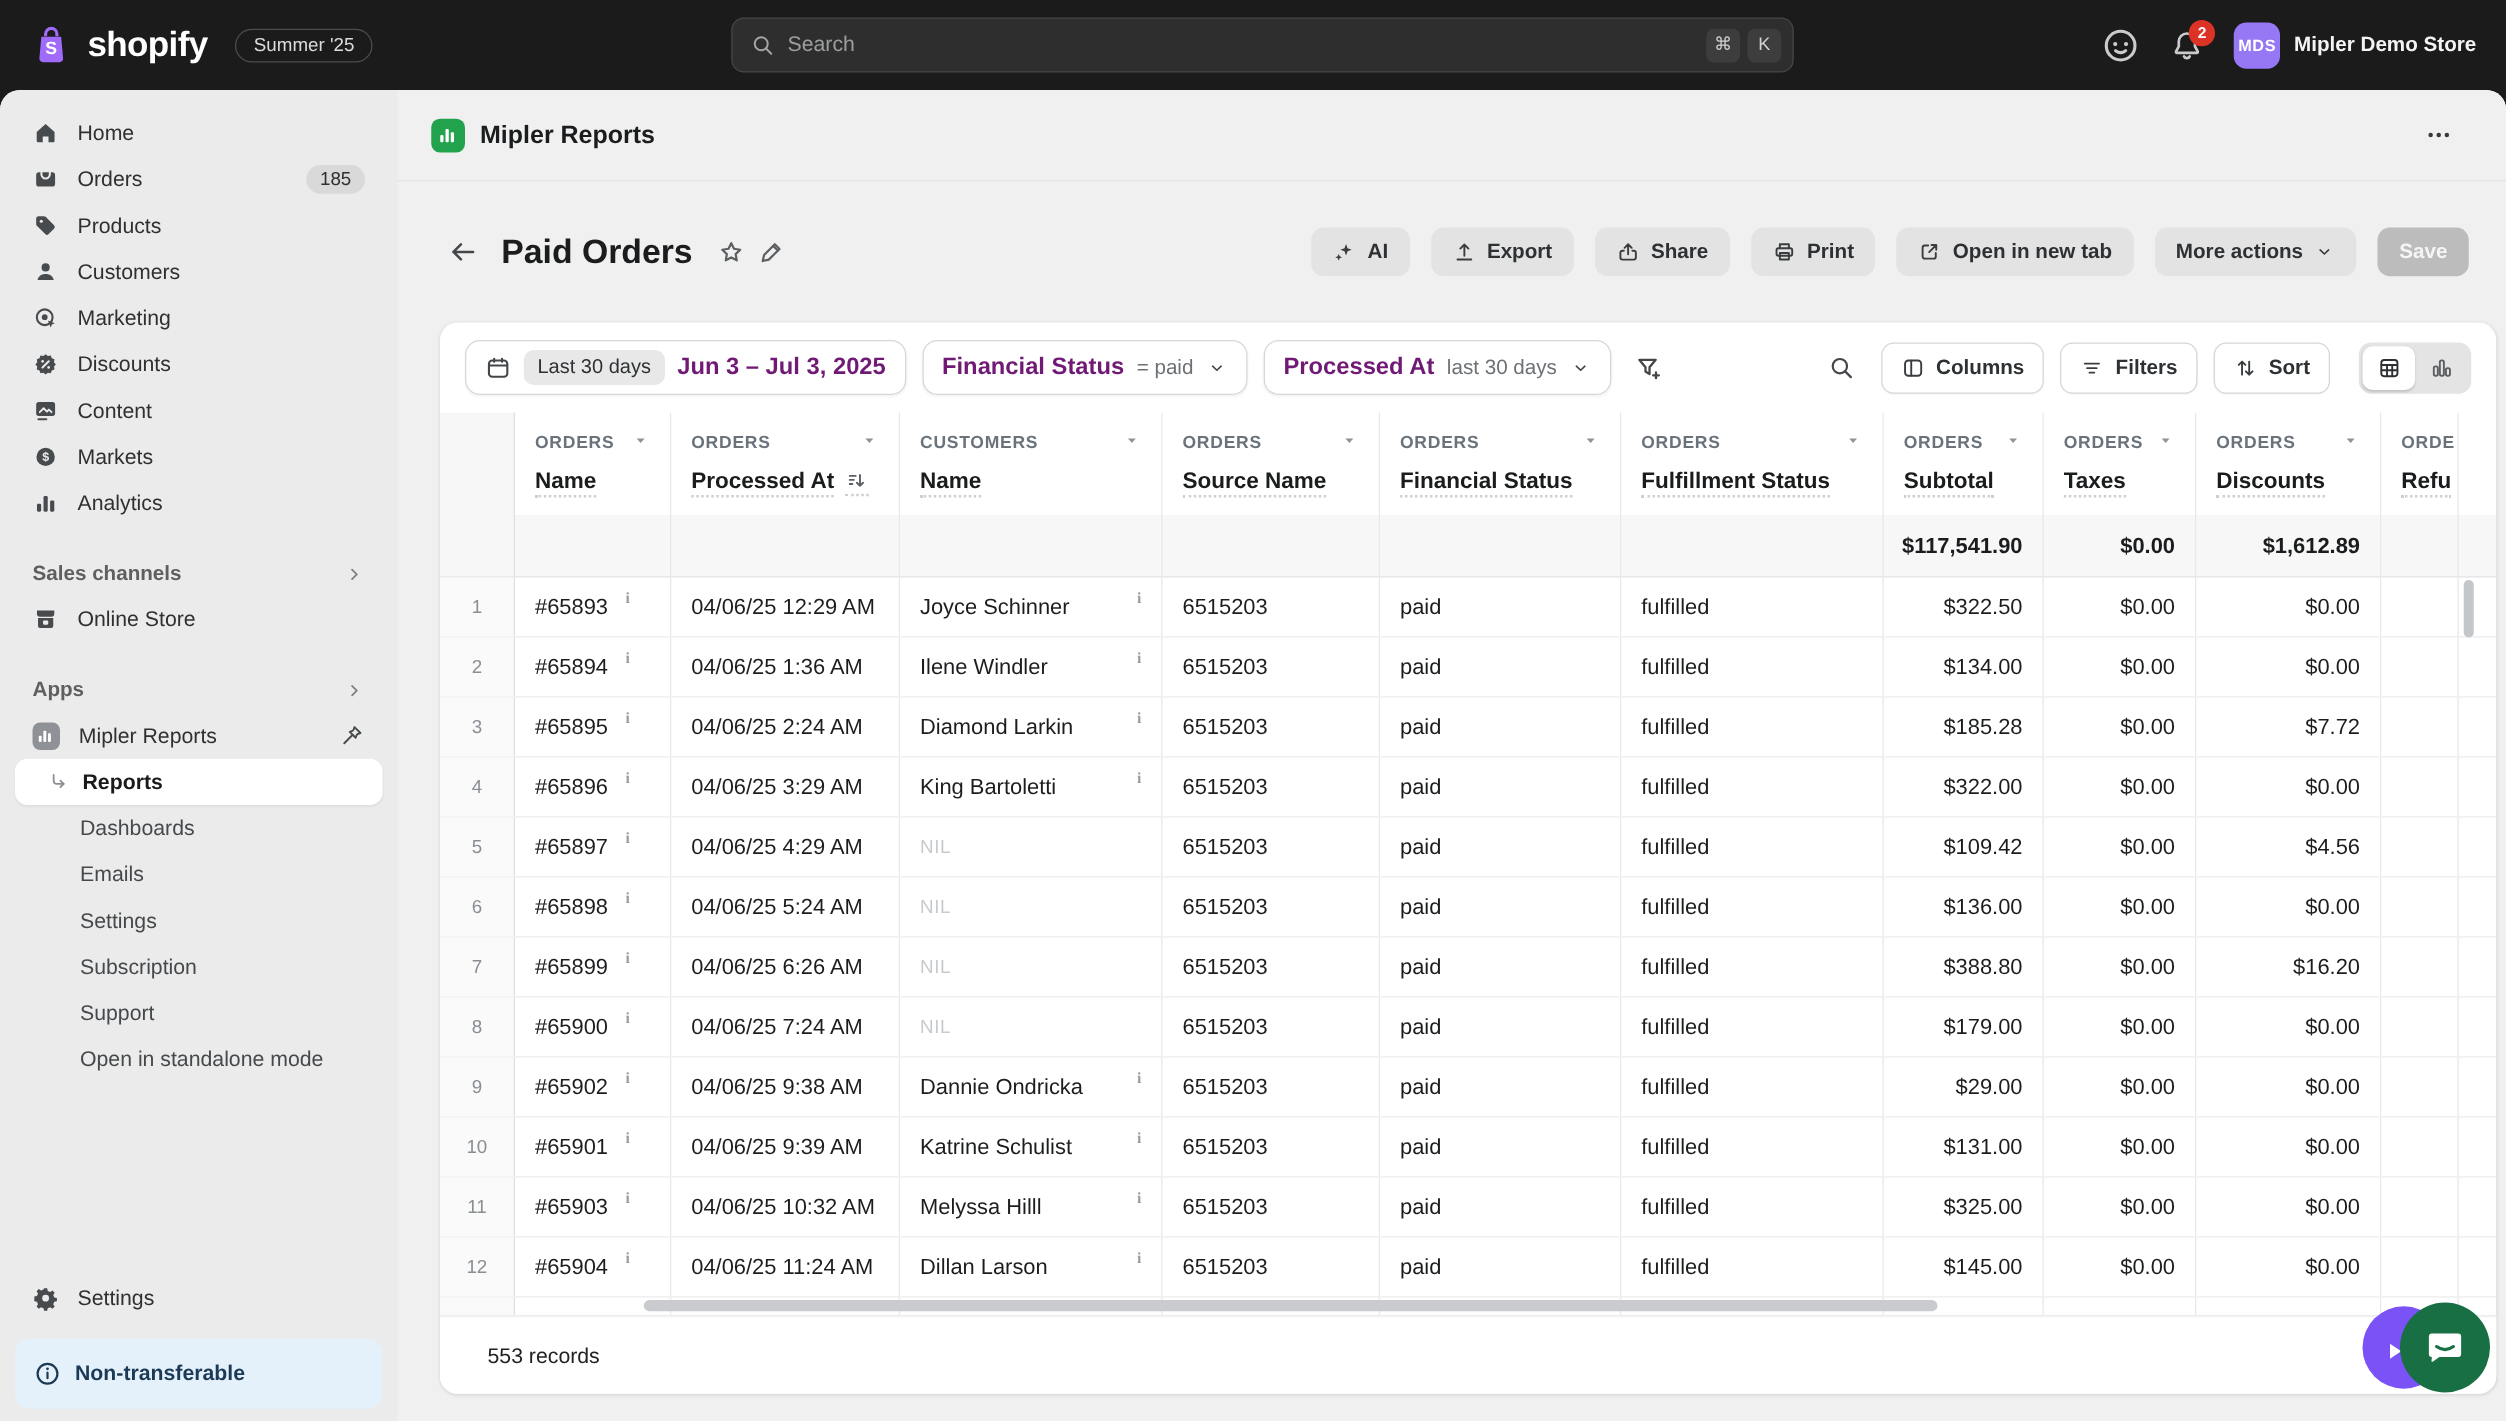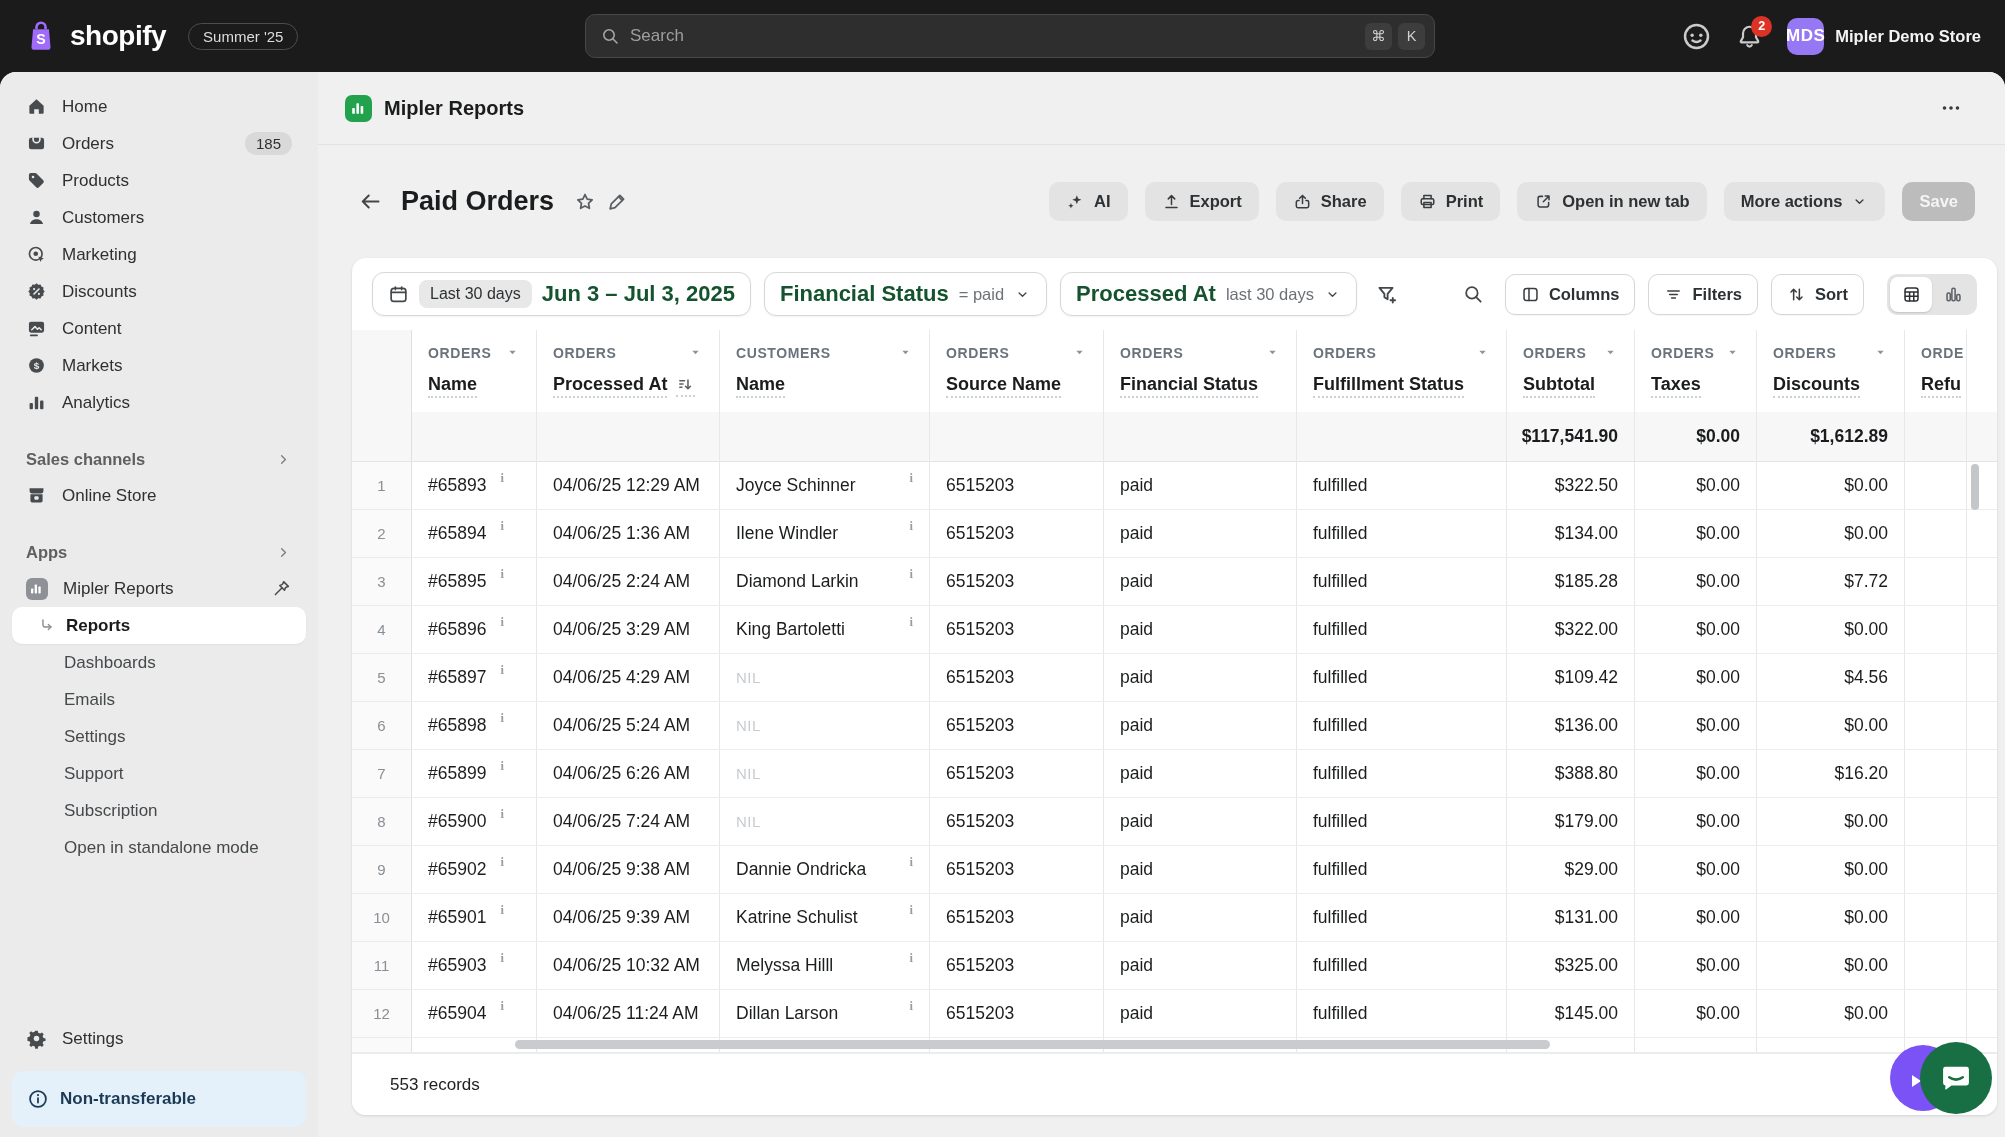--- a/index.html
+++ b/index.html
@@ -25,21 +25,21 @@
   .key { min-width:27px; height:27px; border-radius:6px; background:#3d3d3d; color:#cfd1d3;
          font-size:14.5px; display:inline-flex; align-items:center; justify-content:center; padding:0 6px; }
   .keys { display:flex; gap:6px; }
   .tb-right { margin-left:auto; display:flex; align-items:center; gap:24px; }
   .tb-icon-btn { color:#c9cbcd; cursor:pointer; position:relative; }
   .bell-badge { position:absolute; top:-7px; right:-9px; min-width:21px; height:21px; border-radius:11px;
                 background:#dd3327; color:#fff; font-size:12.5px; font-weight:700;
                 display:flex; align-items:center; justify-content:center; padding:0 5px; }
   .store-chip { display:flex; align-items:center; gap:11px; cursor:pointer; }
   .avatar { width:37px; height:37px; border-radius:10px; background:#9678f5; color:#fff;
-            font-size:17px; font-weight:700; letter-spacing:.5px;
+            font-size:13px; font-weight:700; letter-spacing:.5px;
             display:flex; align-items:center; justify-content:center; }
   .store-name { color:#f4f4f6; font-size:16.5px; font-weight:600; }
 
   
   .surface { position:absolute; top:72px; left:0; width:2005px; height:1065px; background:#ebebeb;
              border-radius:16px 16px 0 0; overflow:hidden; display:flex; }
 
   
   .sidebar { width:318px; flex:none; background:#ebebeb; display:flex; flex-direction:column;
              padding-top:16px; }
@@ -86,21 +86,21 @@
 
   
   .card { position:absolute; left:34px; right:8px; top:186px; height:857px; background:#fff;
           border-radius:14px; box-shadow:0 1px 3px rgba(0,0,0,.13); }
   .toolbar { height:72px; display:flex; align-items:center; padding:0 20px; gap:13px; }
   .pill { height:44px; border:1px solid #d7d7d7; border-radius:12px; background:#fff;
           display:flex; align-items:center; gap:10px; padding:0 15px; cursor:pointer;
           box-shadow:0 1px 2px rgba(0,0,0,.05); }
   .pill .ic { color:#44474a; }
   .chip { background:#e8e8e8; border-radius:8px; padding:5px 11px; font-size:16px; font-weight:500; color:#2e3133; }
-  .pill .strong { font-size:22px; font-weight:600; color:#14532d; }
+  .pill .strong { font-size:19px; font-weight:600; color:#701a75; }
   .pill .muted { font-size:16.5px; color:#6d7175; }
   .icon-btn { color:#44474a; cursor:pointer; }
   .toolbar-spacer { flex:1; }
   .wbtn { height:41px; padding:0 15px; border-radius:10px; background:#fff; border:1px solid #d4d6d8;
           display:flex; align-items:center; gap:9px; font-size:16.5px; font-weight:600; color:#2e3133;
           cursor:pointer; box-shadow:0 1px 1px rgba(0,0,0,.04); font-family:inherit; }
   .wbtn .ic { color:#3a3d3f; }
   .view-toggle { margin-left:10px; background:#e4e4e4; border-radius:10px; padding:3px; display:flex; }
   .seg { width:42px; height:35px; border-radius:8px; display:flex; align-items:center;
          justify-content:center; color:#5c5f62; cursor:pointer; }
@@ -349,24 +349,24 @@
         <div class="sub-item">
           <span>Dashboards</span>
         </div>
         <div class="sub-item">
           <span>Emails</span>
         </div>
         <div class="sub-item">
           <span>Settings</span>
         </div>
         <div class="sub-item">
+          <span>Subscription</span>
+        </div>
+        <div class="sub-item">
           <span>Support</span>
-        </div>
-        <div class="sub-item">
-          <span>Subscription</span>
         </div>
         <div class="sub-item">
           <span>Open in standalone mode</span>
         </div>
       </div>
 
     <div class="sidebar-bottom">
       <div class="nav-item">
         <span class="ic">
           <svg viewBox="0 0 20 20" width="21" height="21">

